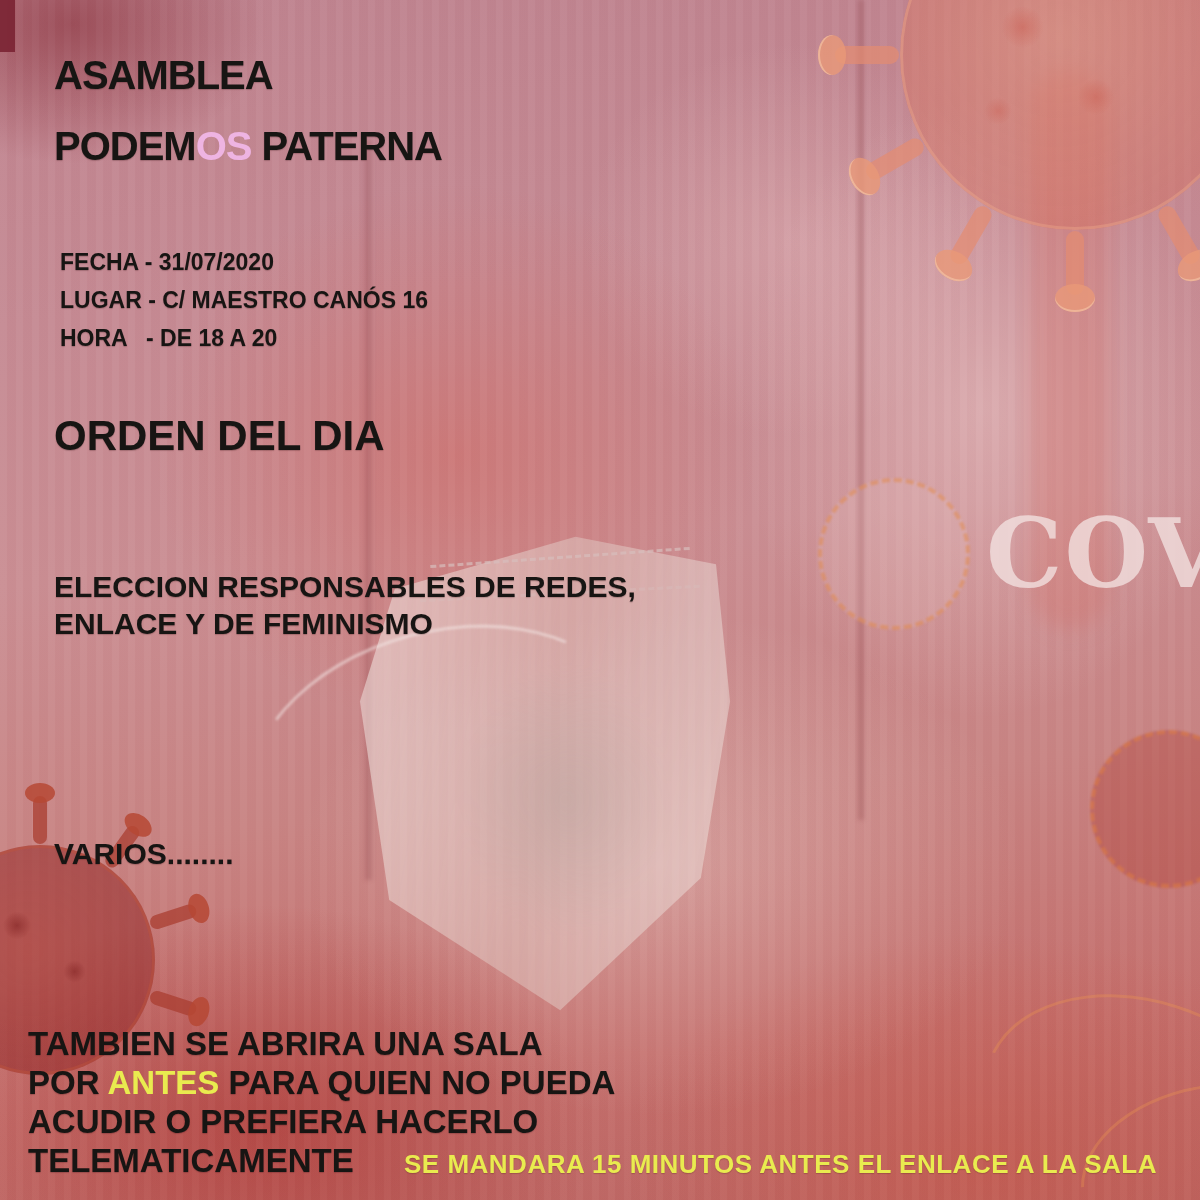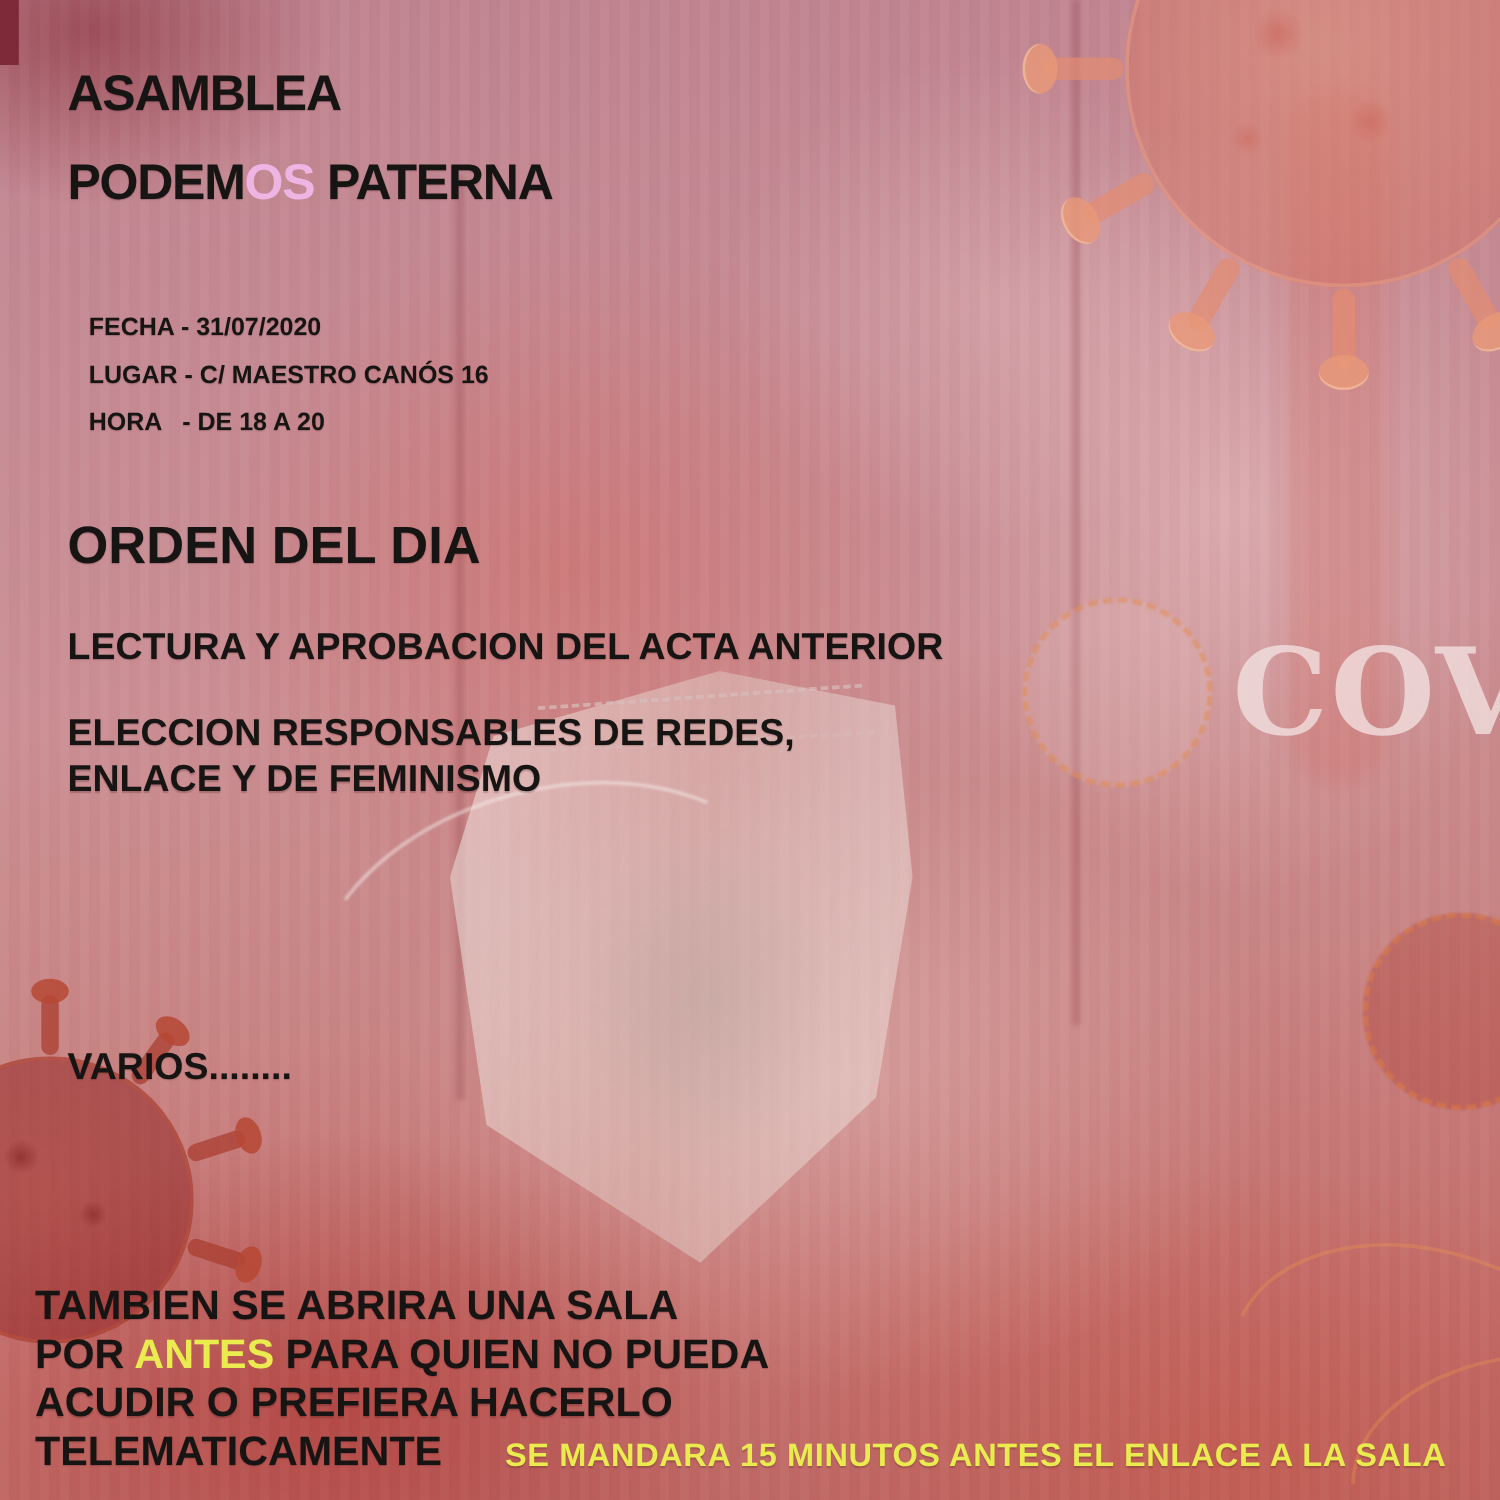--- a/index.html
+++ b/index.html
@@ -76,21 +76,21 @@
     border-top-color:rgba(248,240,238,0.5);border-radius:50%;transform:rotate(-15deg);filter:blur(1px);}
 
   .covid-watermark{position:absolute;left:986px;top:506px;font-family:"DejaVu Serif",serif;
     font-weight:700;font-size:96px;line-height:96px;letter-spacing:2px;white-space:nowrap;
     color:rgba(242,226,224,0.78);}
 
   
   .txt{position:absolute;color:#171513;text-shadow:0 1px 1px rgba(60,20,25,0.25);}
   .title{left:54px;top:4px;font-size:40px;line-height:71px;letter-spacing:-1px;white-space:pre-line;margin-top:36px;}
   .title .os{color:#eeb4e2;text-shadow:none;}
-  .details{left:71px;top:243px;font-size:20px;line-height:38px;white-space:pre;}
+  .details{left:60px;top:243px;font-size:23px;line-height:38px;white-space:pre;}
   .agenda-heading{left:54px;top:413px;font-size:42px;line-height:46px;}
   .agenda-item{font-size:30px;line-height:37px;white-space:pre-line;}
   .it1{left:54px;top:499px;}
   .it2{left:54px;top:568px;}
   .it3{left:54px;top:680px;}
   .it4{left:54px;top:835px;}
   .important{left:753px;top:795px;width:440px;}
   .important-heading{font-size:43px;line-height:52px;white-space:nowrap;}
   .important-heading .white{color:#f6f2ee;text-shadow:0 1px 2px rgba(90,40,45,0.35);}
   .important-body{font-size:32px;line-height:40px;white-space:pre-line;margin-top:5px;}
@@ -144,21 +144,20 @@
   <div class="covid-watermark">COVID-</div>
 
   <div class="txt title"><span>ASAMBLEA</span>
 <span>PODEM</span><span class="os">OS</span><span> PATERNA</span></div>
 
   <div class="txt details">FECHA - 31/07/2020
 LUGAR - C/ MAESTRO CANÓS 16
 HORA   - DE 18 A 20</div>
 
   <div class="txt agenda-heading">ORDEN DEL DIA</div>
-  <div class="txt agenda-item it1">LECTURA Y APROBACION DEL ACTA ANTERIOR</div>
   <div class="txt agenda-item it2">ELECCION RESPONSABLES DE REDES,
 ENLACE Y DE FEMINISMO</div>
   <div class="txt agenda-item it4">VARIOS........</div>
 
 
   <div class="txt online"><span>TAMBIEN SE ABRIRA UNA SALA
 POR </span><span class="jitsi">ANTES</span><span> PARA QUIEN NO PUEDA
 ACUDIR O PREFIERA HACERLO
 TELEMATICAMENTE</span></div>
 

